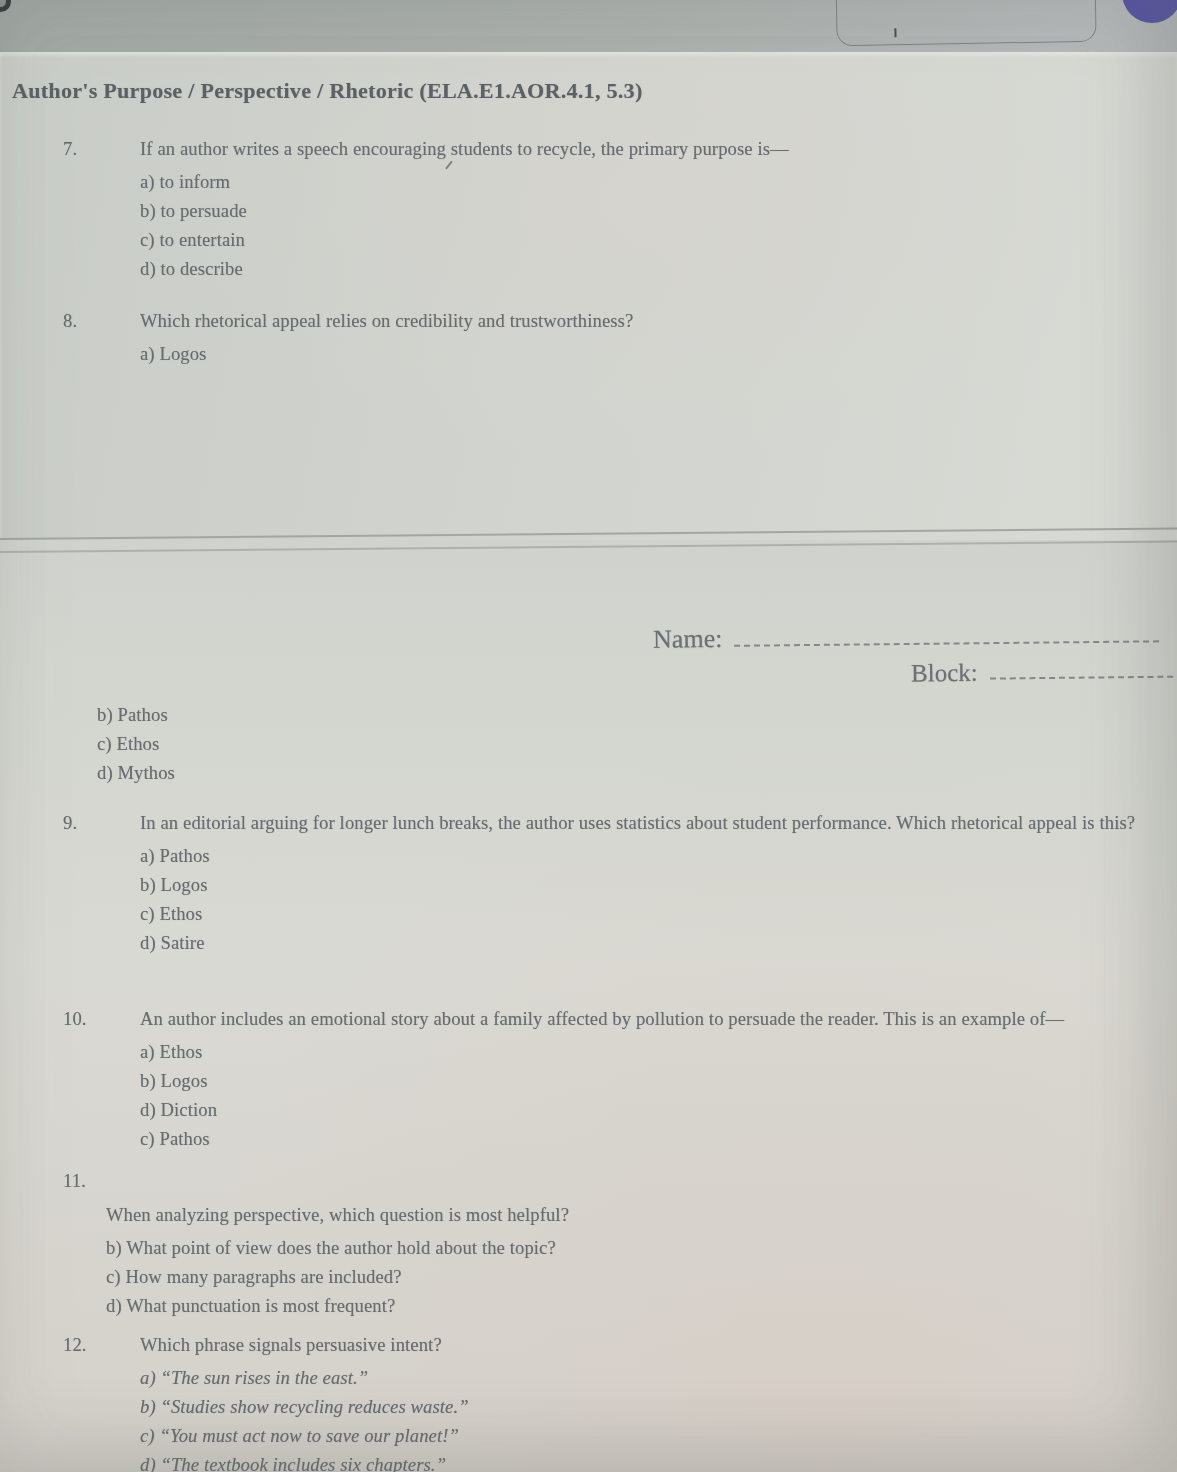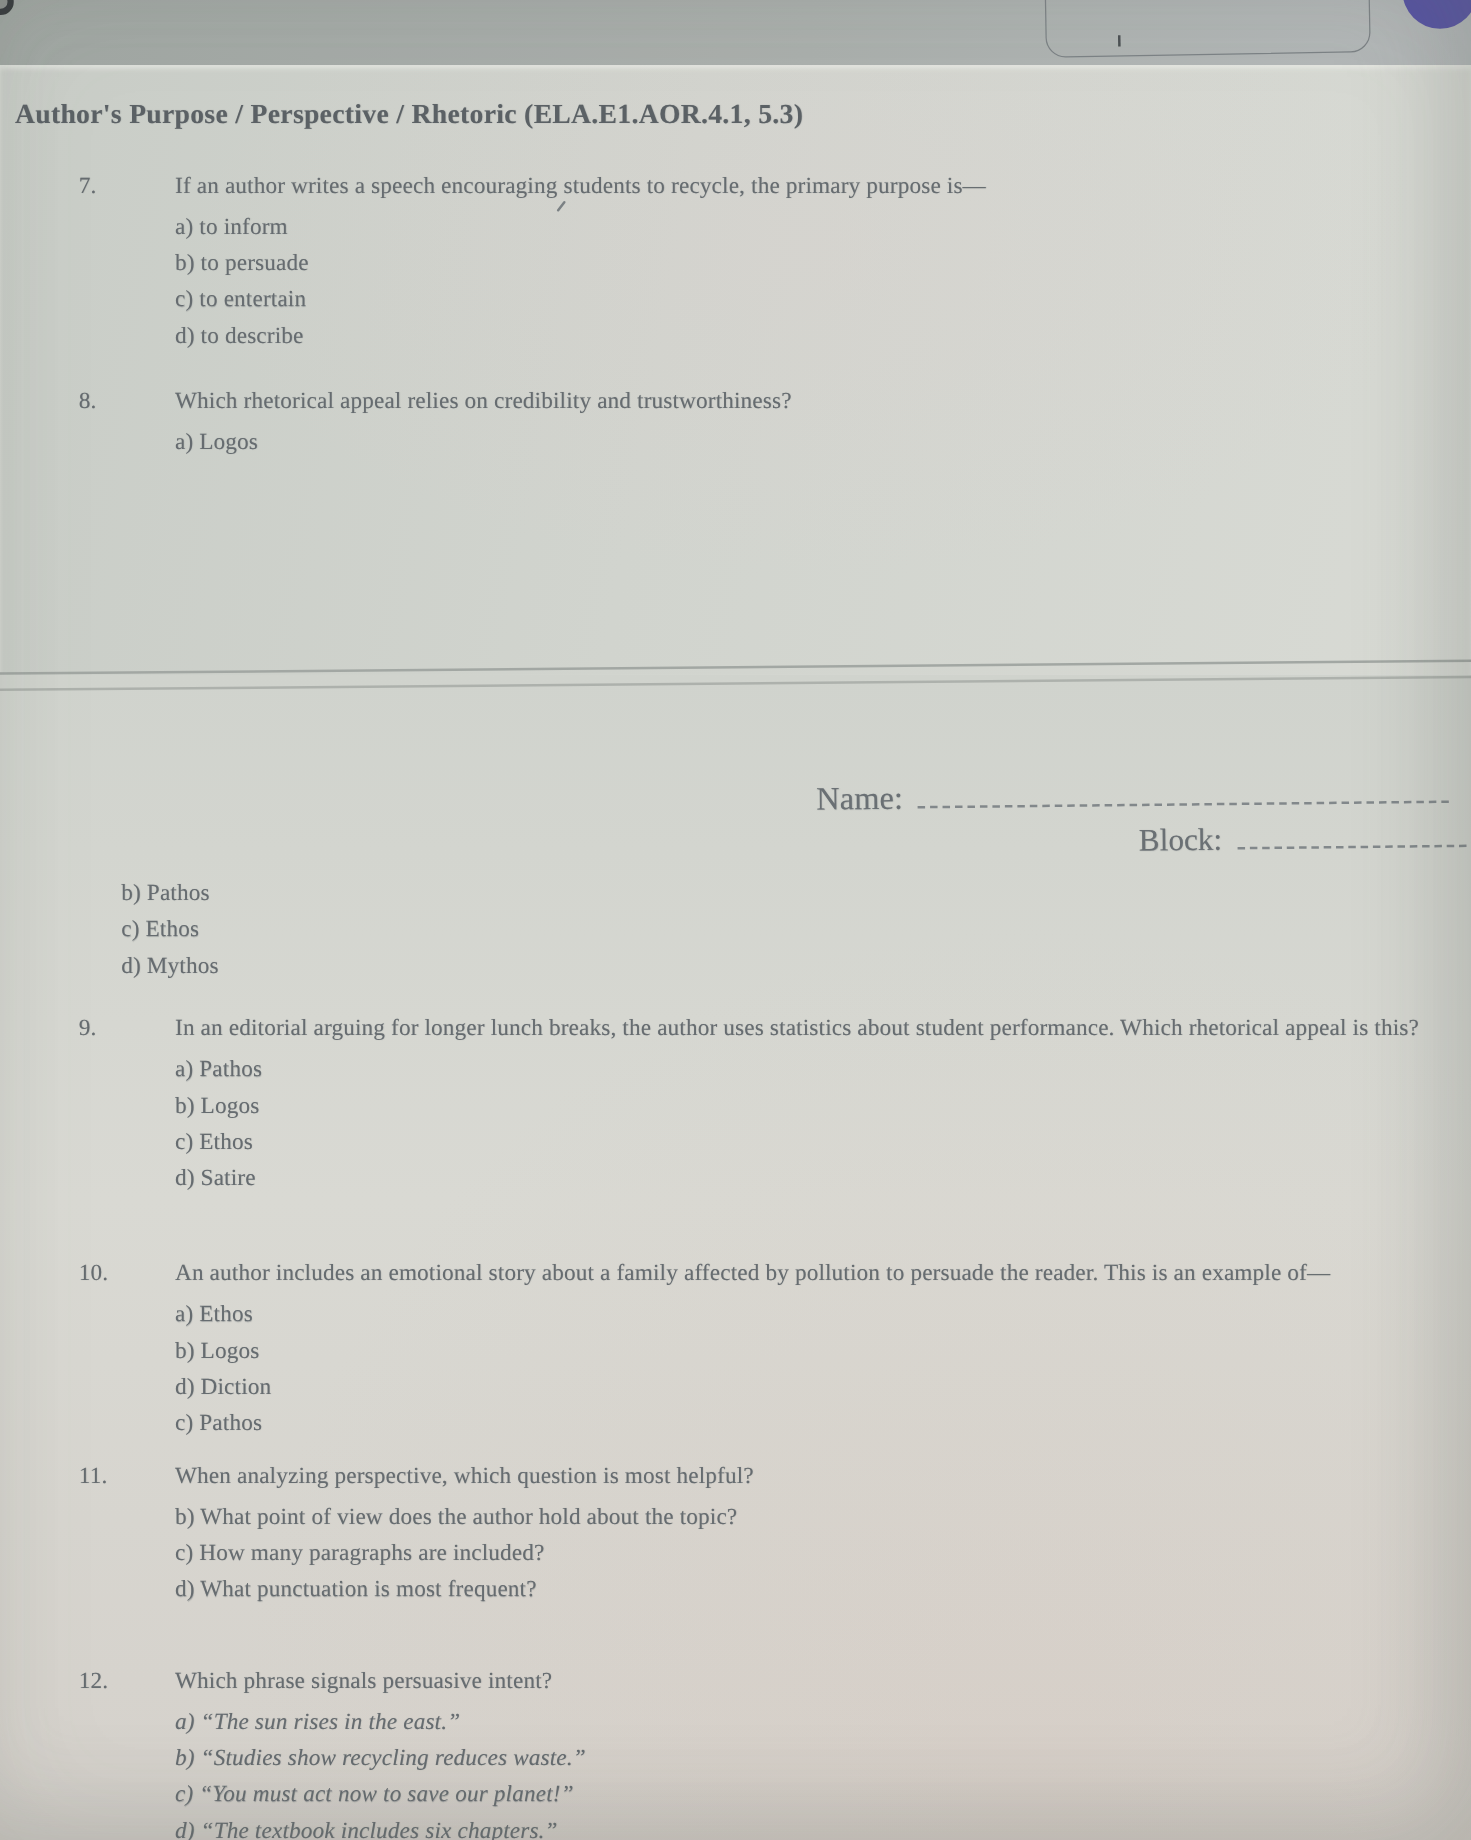--- a/index.html
+++ b/index.html
@@ -158,21 +158,21 @@
     <div class="qnum">10.</div>
     <div class="qcontent">
       <p class="qtext">An author includes an emotional story about a family affected by pollution to persuade the reader. This is an example of—</p>
       <div class="opt">a) Ethos</div>
       <div class="opt">b) Logos</div>
       <div class="opt">d) Diction</div>
       <div class="opt">c) Pathos</div>
     </div>
   </div>
 
-  <div class="q" style="top:1168px;">
+  <div class="q" style="top:1168px;flex-direction:column;">
     <div class="qnum">11.</div>
     <div class="qcontent">
       <p class="qtext">When analyzing perspective, which question is most helpful?</p>
       <div class="opt">b) What point of view does the author hold about the topic?</div>
       <div class="opt">c) How many paragraphs are included?</div>
       <div class="opt">d) What punctuation is most frequent?</div>
     </div>
   </div>
 
   <div class="q" style="top:1332px;">

